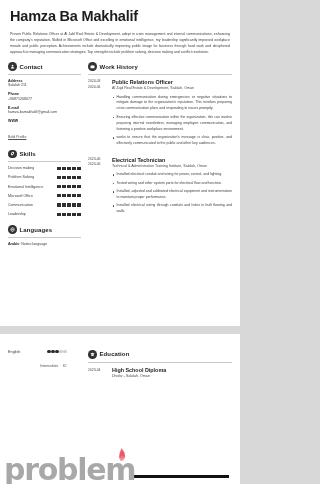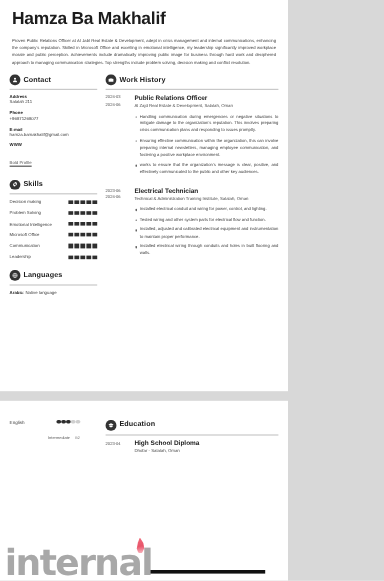--- a/index.html
+++ b/index.html
@@ -518,18 +518,18 @@
               <div class="edu-school">Dhofar - Salalah, Oman</div>
             </div>
           </div>
         </div>
       </div>
 
     </div>
   </div>
 
   <div class="watermark">
-    <span class="wm-text">internal</span>
+    <span class="wm-text">problem</span>
     <span class="wm-flame"></span>
     <span class="wm-bar"></span>
   </div>
 
 </div>
 
 </body></html>

